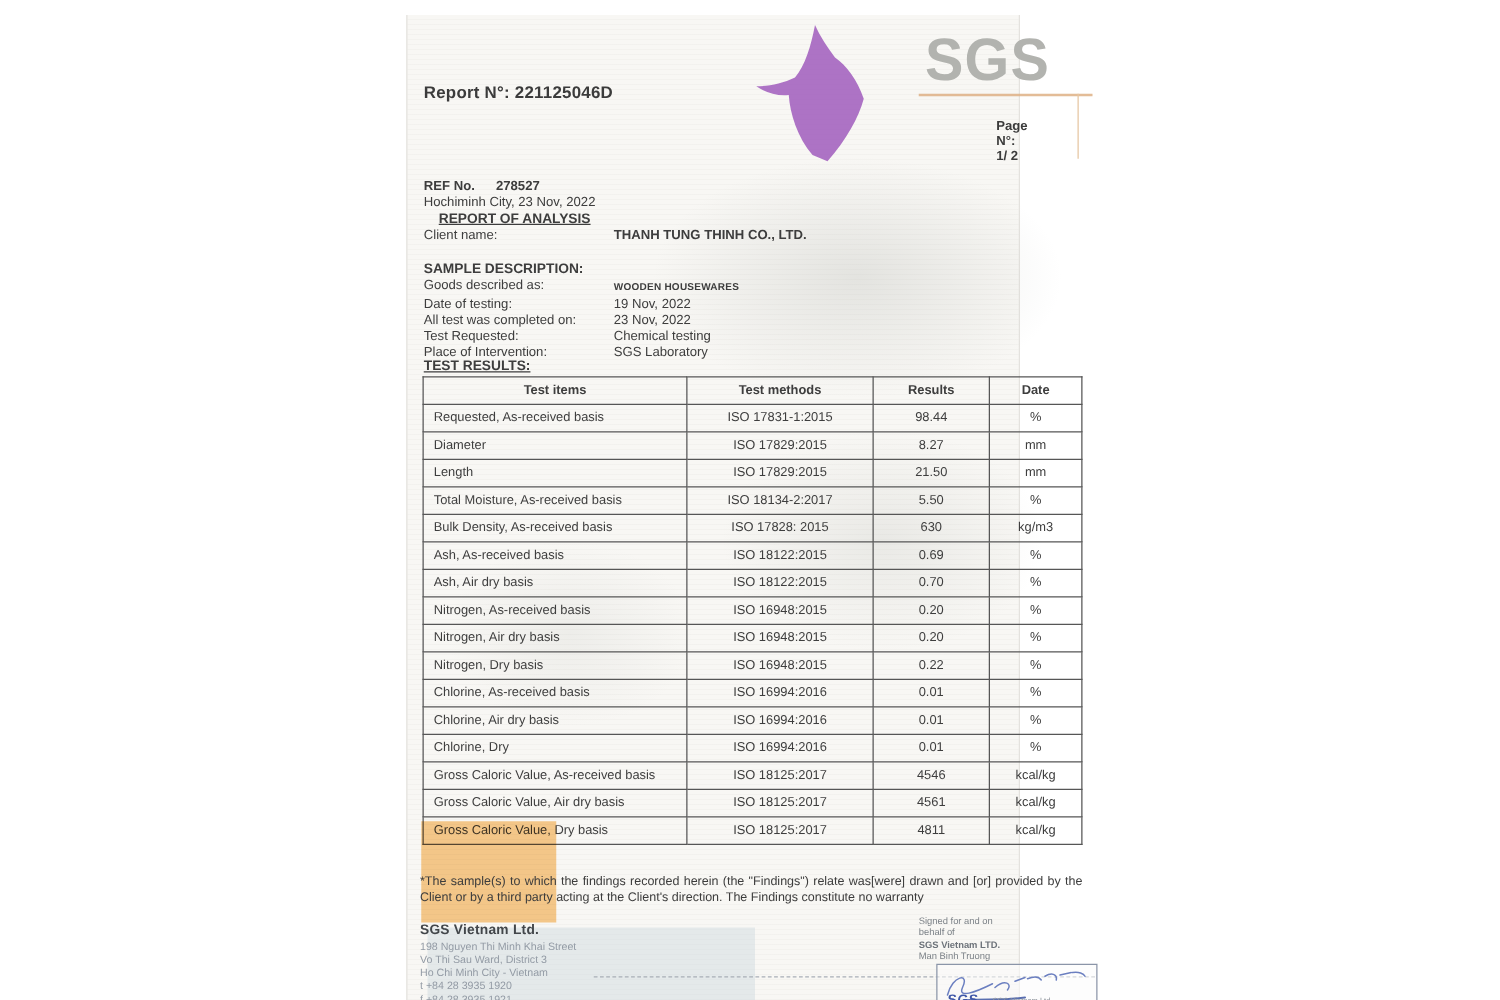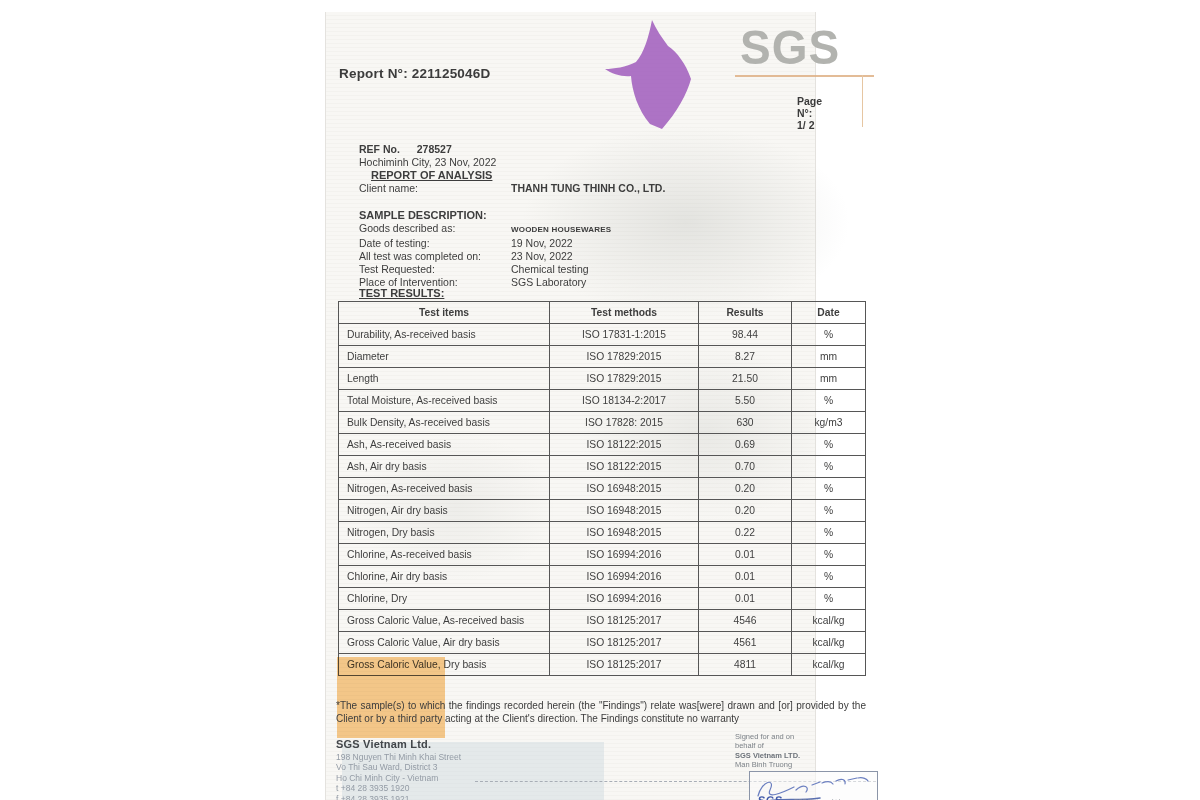--- a/index.html
+++ b/index.html
@@ -23,21 +23,21 @@
   
   .report-no { left:13px; top:54px; font-size:13.5px; font-weight:bold; color:#3b3b3b; letter-spacing:.2px; }
   .bird { left:268px; top:4px; width:118px; height:115px; }
   .sgs-logo { left:414px; top:12px; font-size:46px; font-weight:bold; color:#b2b3af;
               letter-spacing:1px; line-height:1; transform:scaleY(1.04); }
   .logo-underline { left:409px; top:63px; width:139px; height:2px; background:#deb085; opacity:.85; }
   .logo-vline { left:536px; top:63px; width:1px; height:52px; background:#e6c6a2; }
   .page-no { left:431px; top:83px; font-size:10.5px; font-weight:bold; color:#3b3b3b;padding-left:40px; }
 
   
-  .txtblock { font-size:10.5px; line-height:12.9px; color:#3d3d3d;margin-left:20px; }
+  .txtblock { font-size:10.5px; line-height:12.9px; color:#3d3d3d; }
   .ref-block { left:13px; top:131px; }
   .b { font-weight:bold; }
   .u { text-decoration:underline; }
   .doc-title { font-size:11px;padding-left:12px; }
   .kv { display:flex; }
   .kv .k { width:152px; flex:none; }
   .kv .v { font-weight:bold; }
   .sample-block { left:13px; top:197px; }
   .sample-block .kv .v { font-weight:normal; }
   .sample-block .kv[data-index="0"] .v { font-weight:bold; font-size:8px; letter-spacing:.2px; padding-top:2px; }
@@ -150,21 +150,21 @@
     <thead>
       <tr>
         <th>Test items</th>
         <th>Test methods</th>
         <th>Results</th>
         <th>Date</th>
       </tr>
     </thead>
     <tbody id="results-body">
         <tr>
-    <td>Durability, As-received basis</td>
+    <td>Requested, As-received basis</td>
     <td>ISO 17831-1:2015</td>
     <td>98.44</td>
     <td>%</td>
   </tr>
         <tr>
     <td>Diameter</td>
     <td>ISO 17829:2015</td>
     <td>8.27</td>
     <td>mm</td>
   </tr>

